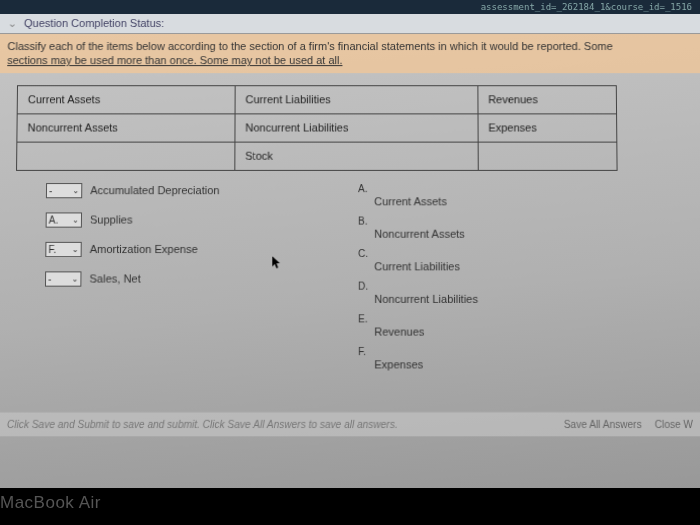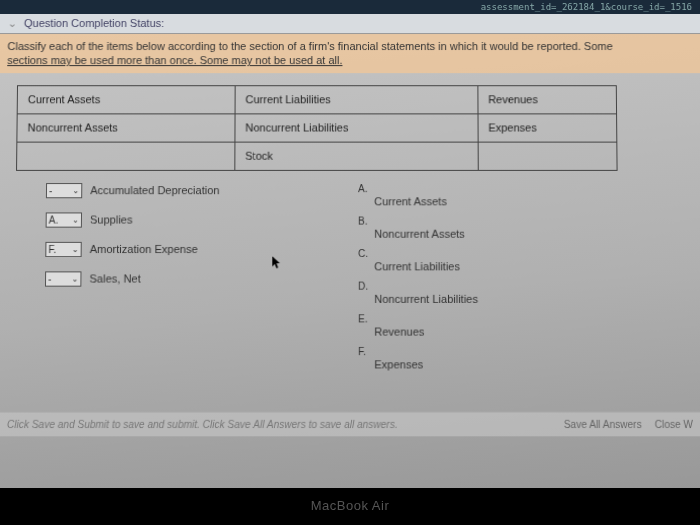--- a/index.html
+++ b/index.html
@@ -136,22 +136,21 @@
       color: #666;
     }
     .footer .buttons span {
       margin-left: 10px;
     }
     .laptop-label {
       position: absolute;
       bottom: 12px;
       left: 0;
       width: 100%;
-      text-align: center;
-      font-size: 13px;
+      font-size: 17px;
       color: #555;
       font-family: -apple-system, Helvetica, Arial;
       letter-spacing: 0.5px;
     }
   </style>
 </head>
 <body>
 
 <div class="screen">
   <div class="url-bar">assessment_id=_262184_1&amp;course_id=_1516</div>

